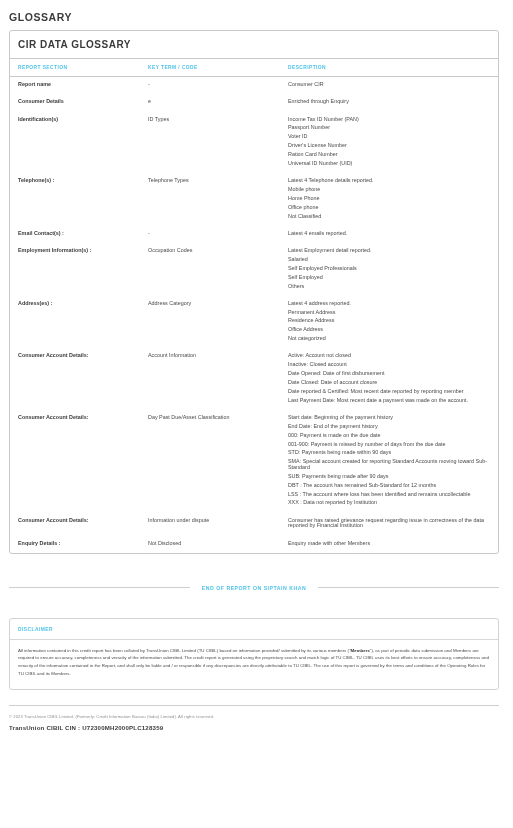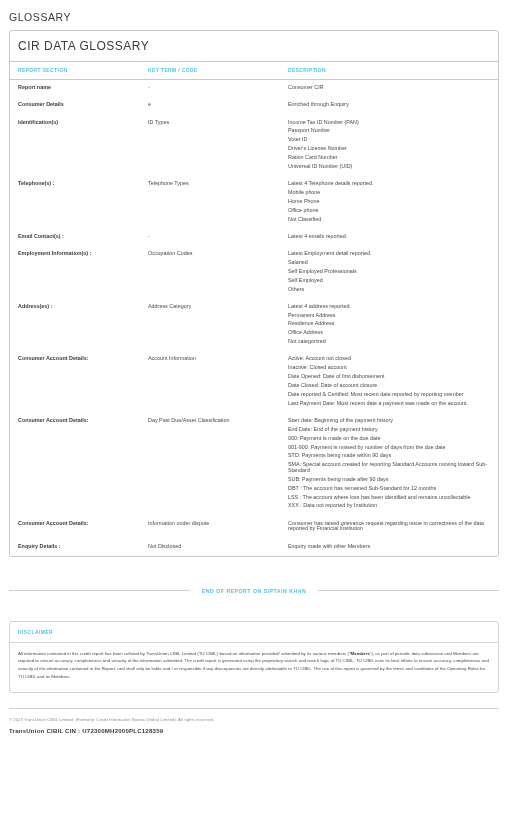--- a/index.html
+++ b/index.html
@@ -16,36 +16,36 @@
   }
   .page {
     width: 513px;
     box-sizing: border-box;
     padding: 0;
     position: relative;
   }
   
   .page-title {
     font-size: 10.5px;
-    font-weight: normal;
+    font-weight: bold;
     letter-spacing: 0.55px;
     color: #3b3b3b;
     margin: 11px 0 0 9px;
   }
   
   .card {
     margin: 7px 14px 0 9px;
     border: 1px solid #c9c9c9;
     border-radius: 3px;
     box-sizing: border-box;
     background: #fff;
   }
   .card-title {
-    font-size: 12px;
-    font-weight: normal;
+    font-size: 10px;
+    font-weight: bold;
     letter-spacing: 0.5px;
     color: #3b3b3b;
     padding: 8px 0 8px 8px;
     border-bottom: 1px solid #c9c9c9;
   }
   
   table.glossary {
     width: 100%;
     border-collapse: collapse;
     table-layout: fixed;

